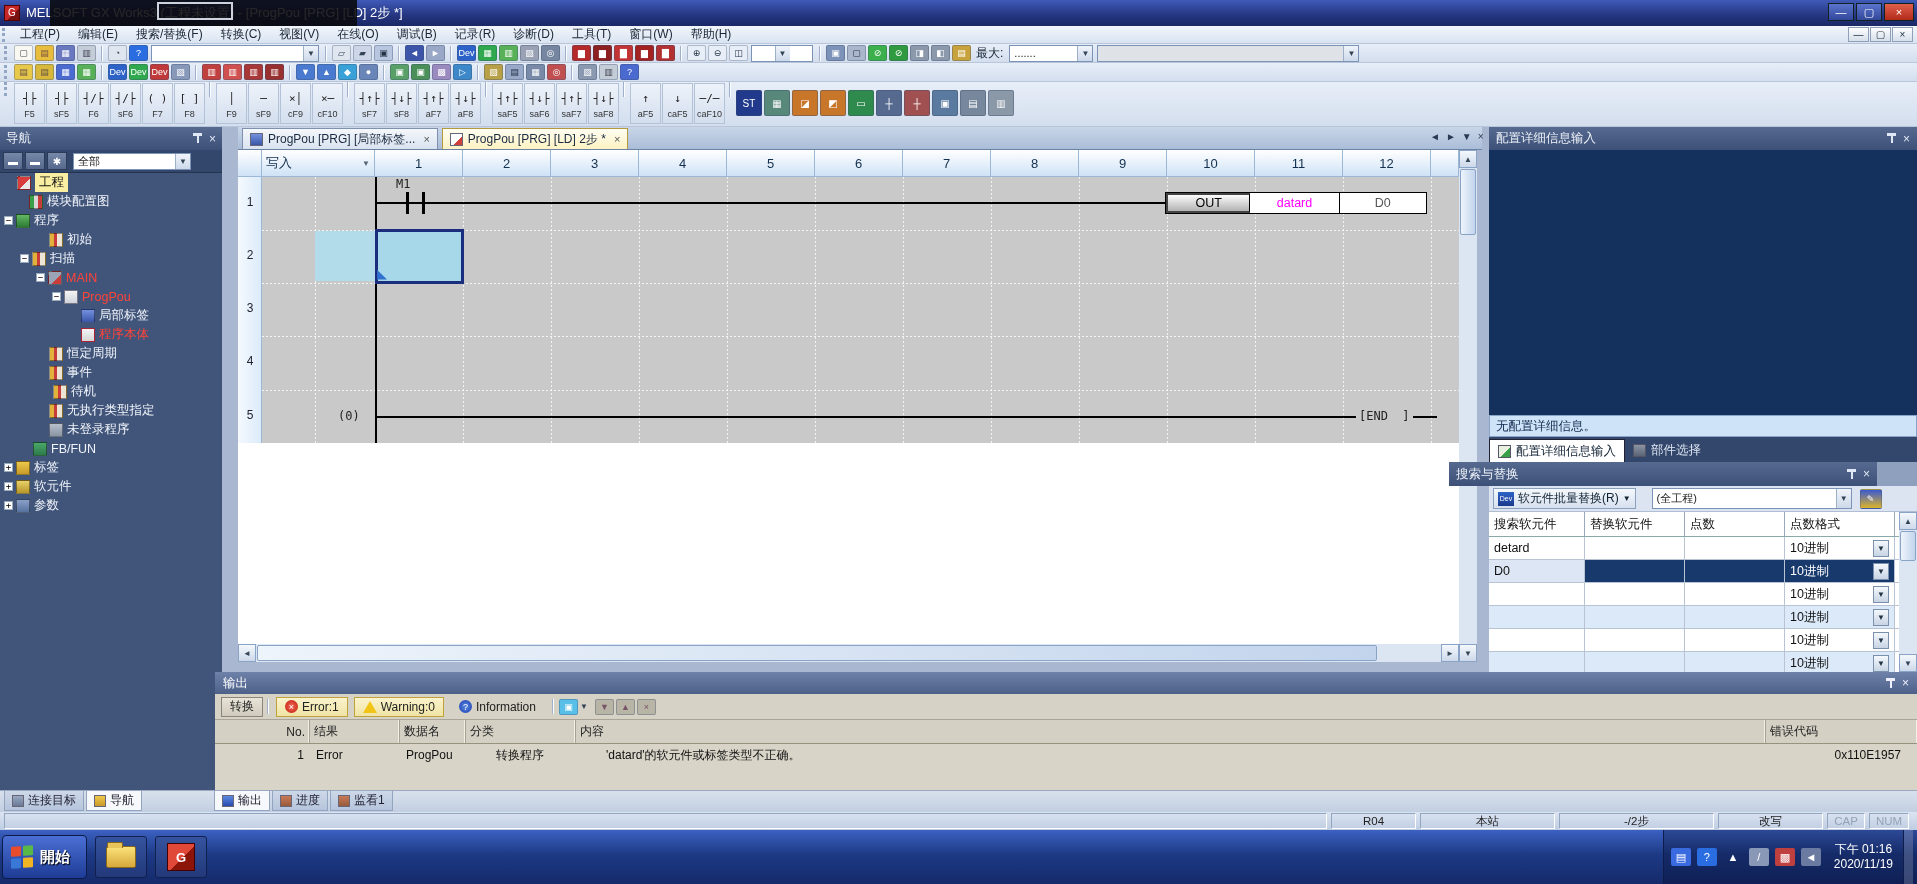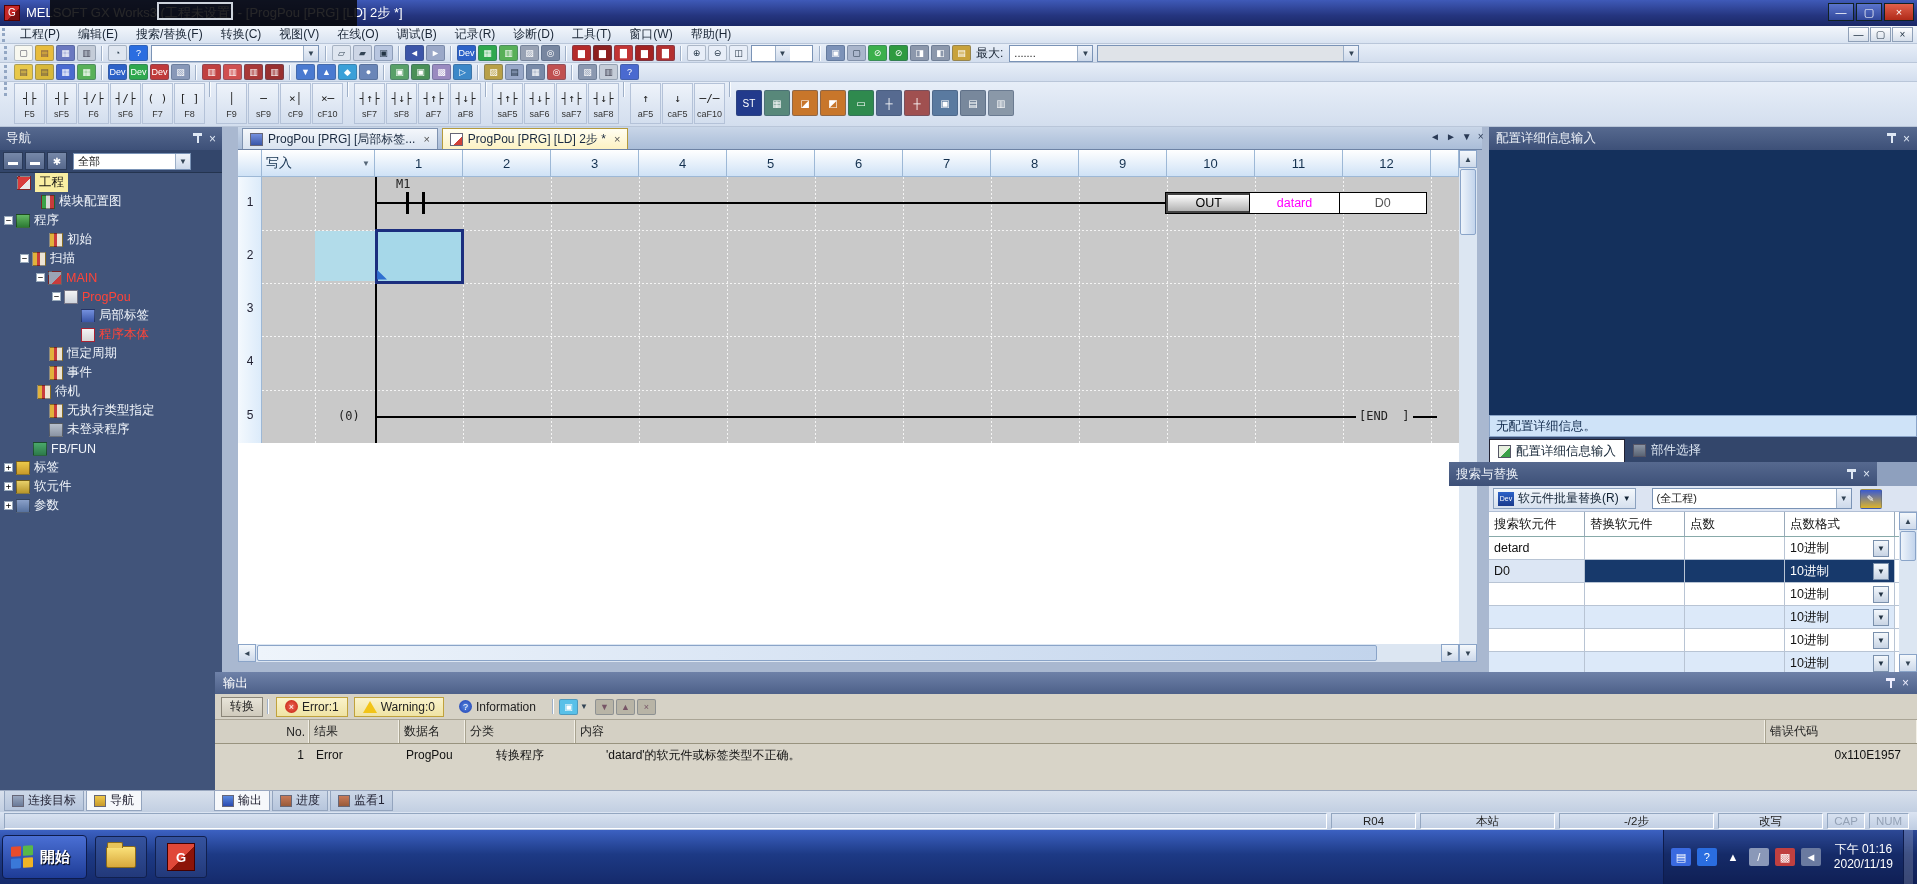--- a/index.html
+++ b/index.html
@@ -412,21 +412,21 @@
       <span class="ctext">全部</span>
         <span class="carrow">▼</span>
     </span>
   </div>
   <div id="nav-tree" class="abs">
       <div class="tree-row" style="padding-left: 4px;">
         <span style="width: 13px; flex: 0 0 auto;"></span>
         <span class="ticon i-project-icon"></span>
         <span class="tree-label sel">工程</span>
       </div>
-      <div class="tree-row" style="padding-left: 28px;">
+      <div class="tree-row" style="padding-left: 16px;">
         <span style="width: 13px; flex: 0 0 auto;"></span>
         <span class="ticon i-module-config-icon"></span>
         <span class="tree-label">模块配置图</span>
       </div>
       <div class="tree-row" style="padding-left: 4px;">
         <span class="expander" style="margin-right: 3px;">−</span>
         <span class="ticon i-program-icon"></span>
         <span class="tree-label">程序</span>
       </div>
       <div class="tree-row" style="padding-left: 36px;">
@@ -462,21 +462,21 @@
       <div class="tree-row" style="padding-left: 36px;">
         <span style="width: 13px; flex: 0 0 auto;"></span>
         <span class="ticon i-exec-type-icon"></span>
         <span class="tree-label">恒定周期</span>
       </div>
       <div class="tree-row" style="padding-left: 36px;">
         <span style="width: 13px; flex: 0 0 auto;"></span>
         <span class="ticon i-exec-type-icon"></span>
         <span class="tree-label">事件</span>
       </div>
-      <div class="tree-row" style="padding-left: 24px;">
+      <div class="tree-row" style="padding-left: 40px;">
         <span style="width: 13px; flex: 0 0 auto;"></span>
         <span class="ticon i-exec-type-icon"></span>
         <span class="tree-label">待机</span>
       </div>
       <div class="tree-row" style="padding-left: 36px;">
         <span style="width: 13px; flex: 0 0 auto;"></span>
         <span class="ticon i-exec-type-icon"></span>
         <span class="tree-label">无执行类型指定</span>
       </div>
       <div class="tree-row" style="padding-left: 36px;">

